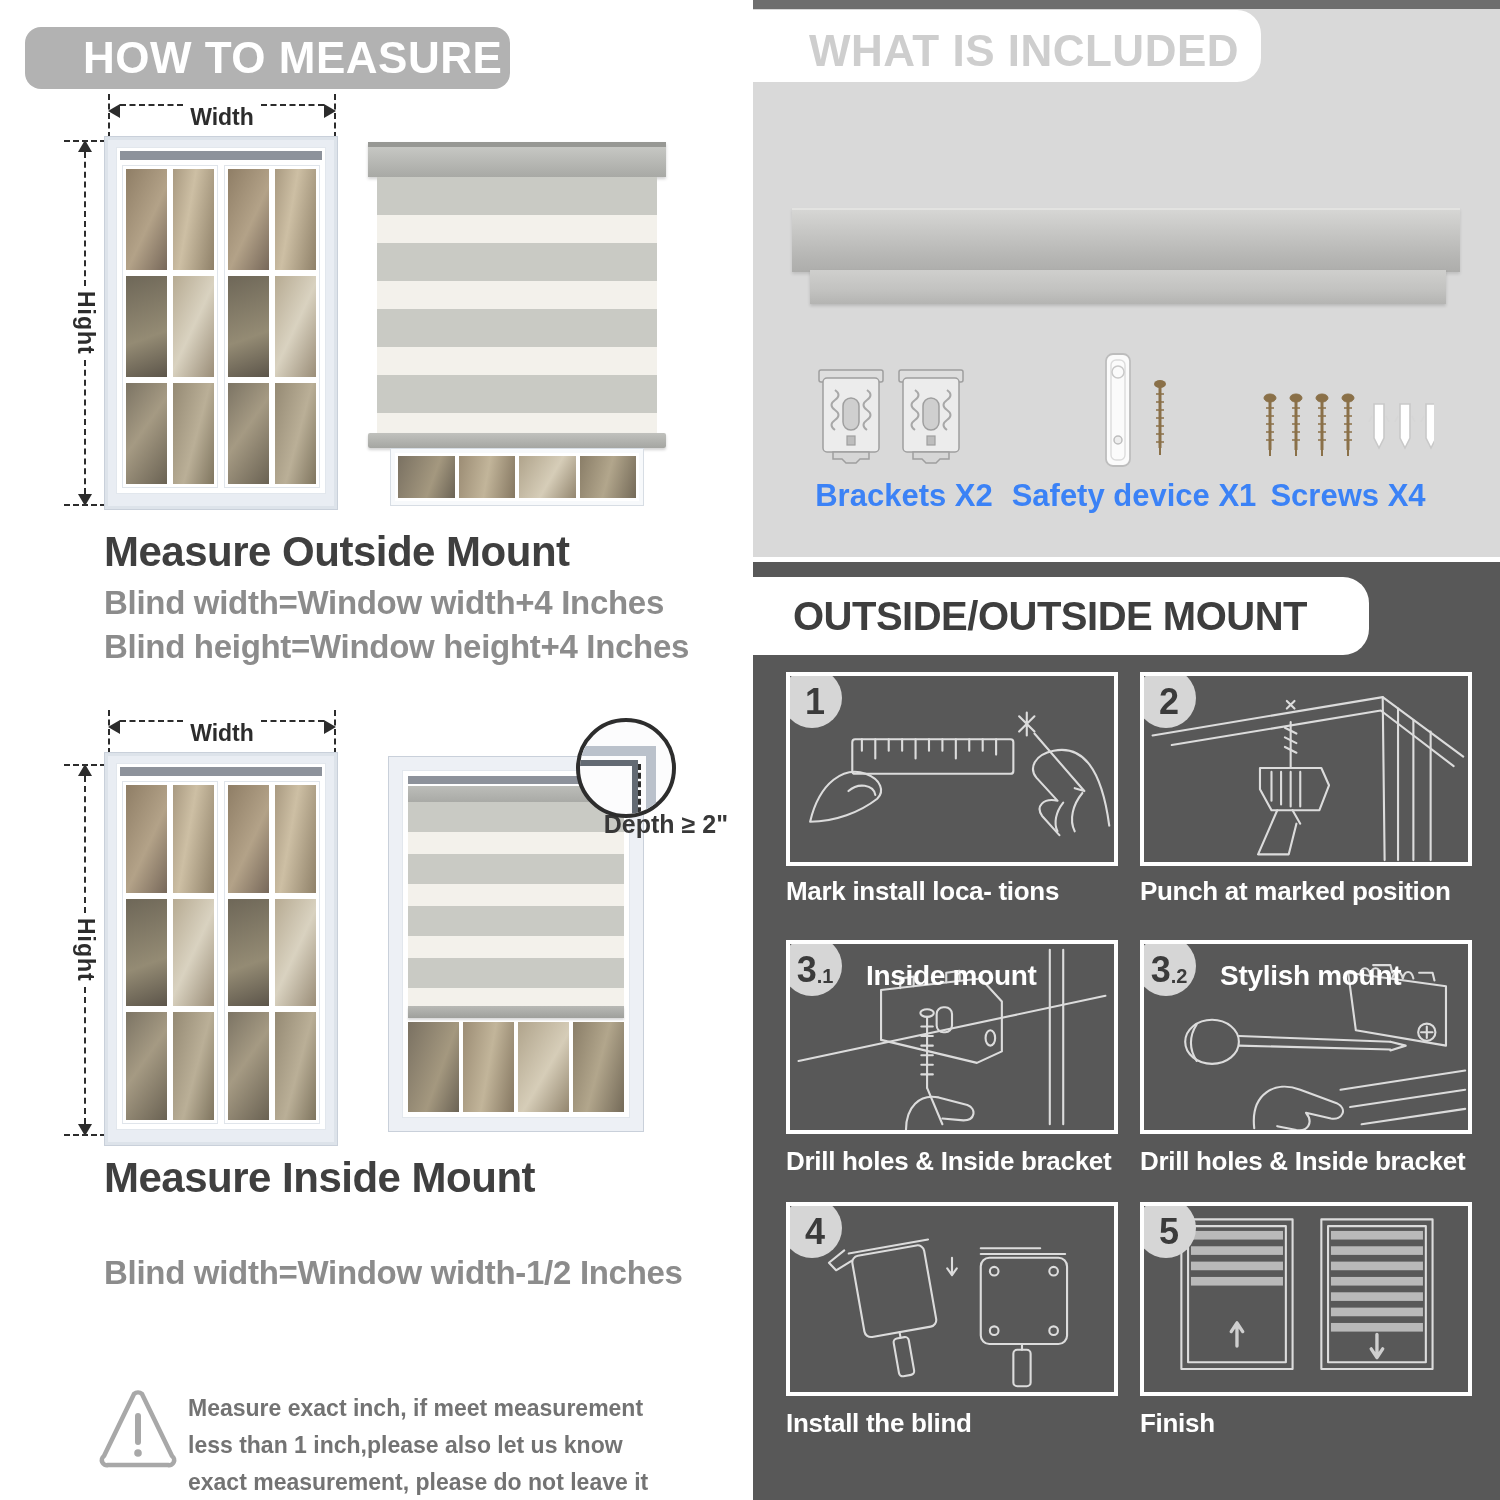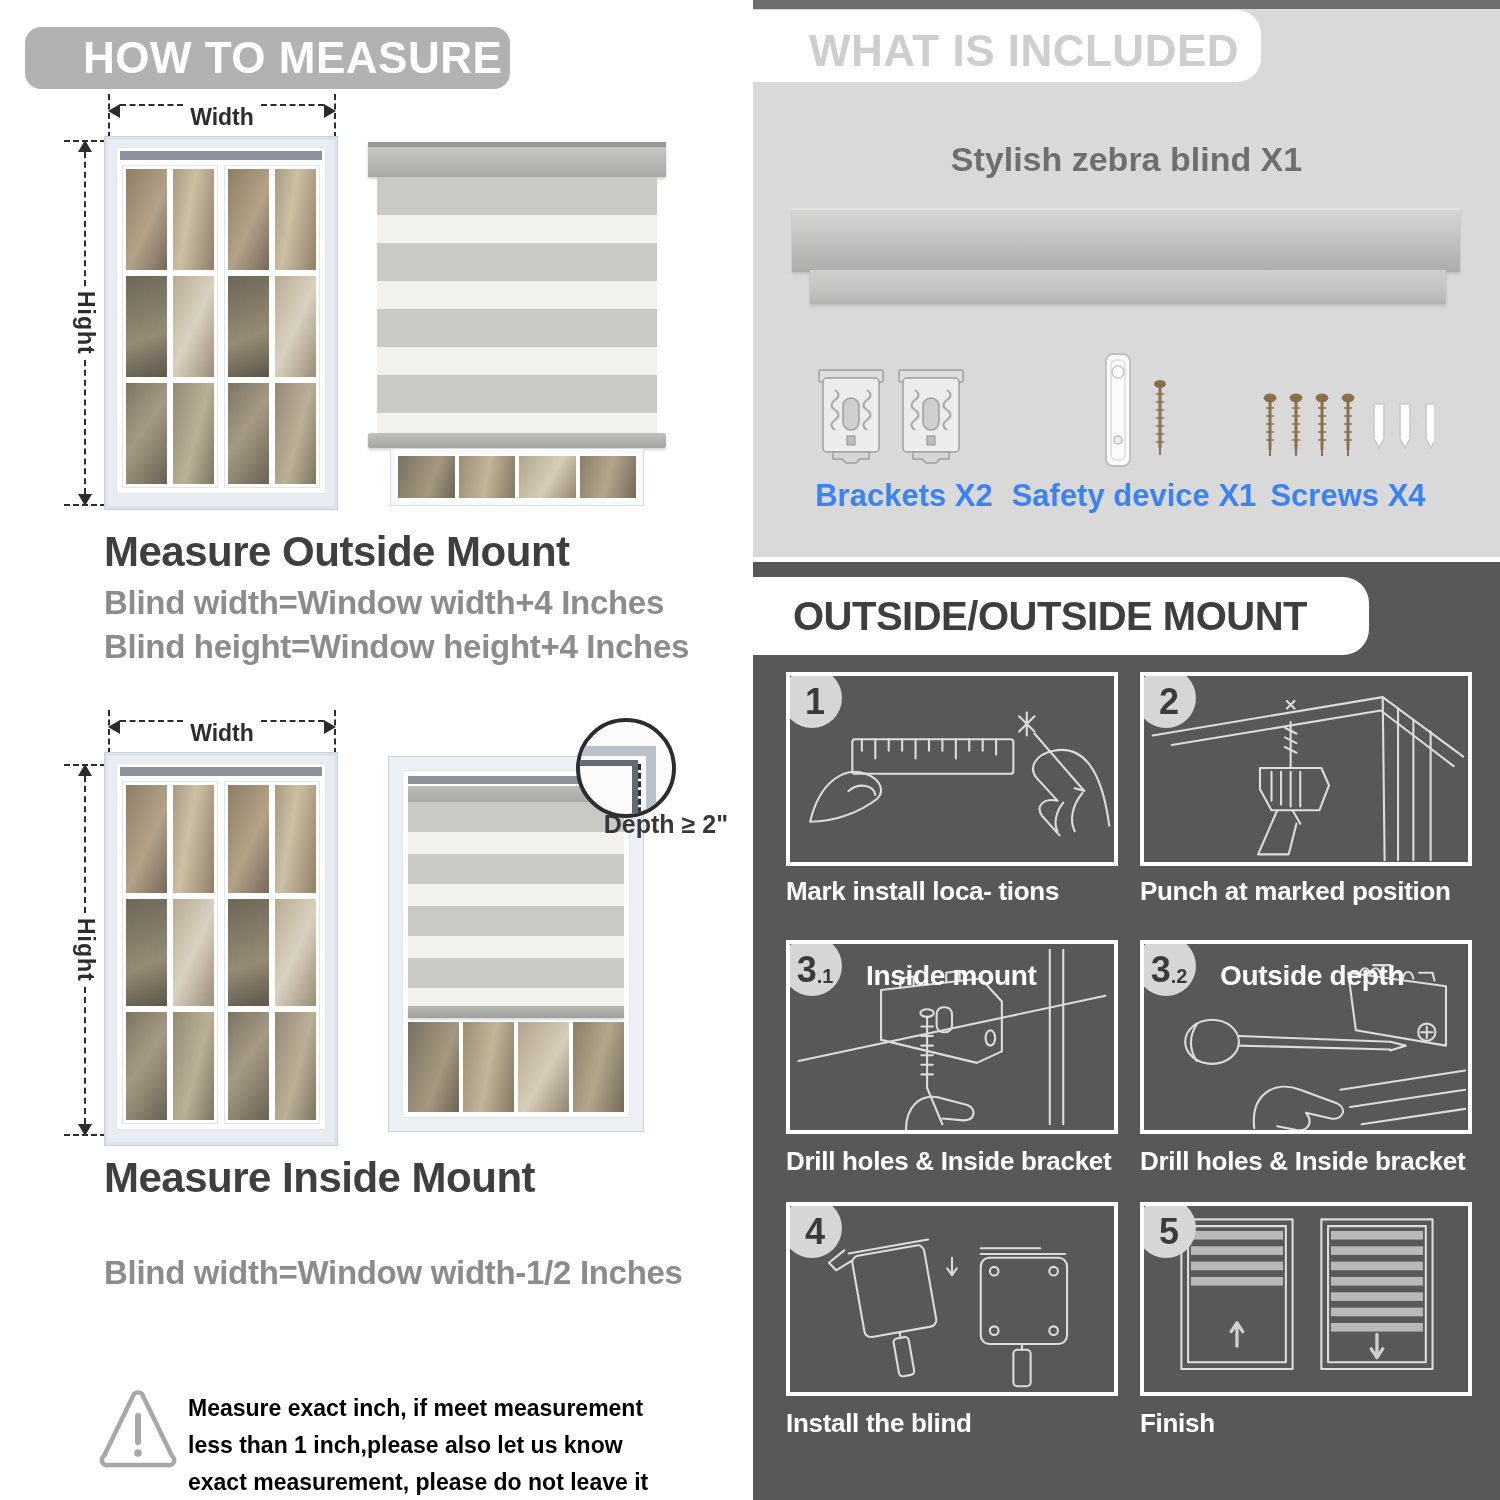--- a/index.html
+++ b/index.html
@@ -16,21 +16,21 @@
             border-radius:0 24px 24px 0;color:#cecece;font-weight:bold;font-size:44px;line-height:82px;
             padding-left:56px;letter-spacing:.5px;box-sizing:border-box;}
   .hdr-mount{position:absolute;left:753px;top:577px;width:616px;height:78px;background:#fff;
             border-radius:0 26px 26px 0;color:#3e3e3e;font-weight:bold;font-size:40px;line-height:78px;
             padding-left:40px;letter-spacing:-.5px;box-sizing:border-box;z-index:3;}
 
   
   .title{position:absolute;margin:0;font-size:42px;font-weight:bold;color:#3f3f3f;letter-spacing:-.5px;}
   .formula{position:absolute;margin:0;font-size:33px;font-weight:bold;color:#8c8c8c;letter-spacing:-.3px;}
   .warn-text{position:absolute;left:188px;top:1390px;width:478px;margin:0;font-size:23px;
-             font-weight:bold;color:#000000;line-height:37px;}
+             font-weight:bold;color:#737373;line-height:37px;}
   .depth-label{position:absolute;left:540px;top:810px;width:188px;text-align:right;font-size:25px;
              font-weight:bold;color:#383838;}
 
   
   .harrow{position:absolute;display:flex;align-items:flex-start;height:24px;}
   .hdash{flex:1;height:0;border-top:2px dashed #2c2c2c;}
   .hlabel{font-size:23px;font-weight:bold;color:#2c2c2c;padding:0 7px;white-space:nowrap;}
   .ah{width:0;height:0;border:7px solid transparent;}
   .ah.al{border-right:12px solid #2c2c2c;border-left:0;}
   .ah.ar{border-left:12px solid #2c2c2c;border-right:0;}
@@ -273,21 +273,20 @@
     <circle cx="40" cy="69" r="3.8" fill="#a8a8a8"></circle>
   </svg>
   <p class="warn-text">Measure exact inch, if meet measurement less than 1 inch,please also let us know exact measurement, please do not leave it</p>
 
   <div class="panel-light"></div>
   <div class="top-strip-dark"></div>
   <div class="hdr-included">
     <span>WHAT IS INCLUDED</span>
   </div>
 
-  <div class="blind-label">Stylish zebra blind X1</div>
   <i class="bar-main abs"></i>
   <i class="bar-lip abs"></i>
 
   <svg class="abs" style="left:816px;top:366px;" width="70" height="100" viewBox="0 0 70 100">
     <rect x="3" y="4" width="64" height="12" rx="2" fill="#dedede" stroke="#9f9f9f" stroke-width="1.5"></rect>
     <rect x="7" y="12" width="56" height="74" rx="4" fill="#ececec" stroke="#9f9f9f" stroke-width="1.5"></rect>
     <path d="M19,24 q7,5 0,10 q-7,5 0,10 q7,5 0,10 q-7,5 0,10" fill="none" stroke="#a8a8a8" stroke-width="2"></path>
     <path d="M51,24 q7,5 0,10 q-7,5 0,10 q7,5 0,10 q-7,5 0,10" fill="none" stroke="#a8a8a8" stroke-width="2"></path>
     <rect x="27" y="32" width="16" height="32" rx="8" fill="#cfcfcf" stroke="#9f9f9f" stroke-width="1.5"></rect>
     <path d="M17,86 h36 v7 h-9 l-4,4 h-10 l-4,-4 h-9 z" fill="#d6d6d6" stroke="#9f9f9f" stroke-width="1.5"></path>
@@ -438,21 +437,21 @@
         <ellipse cx="68" cy="102" rx="28" ry="23"></ellipse>
         <path d="M52,84 c-8,12 -8,26 0,38"></path>
         <path d="M112,192 c-4,-36 22,-50 48,-40 l38,14 c12,6 6,18 -6,16 l-26,-6 c8,10 2,20 -10,18 l-20,-4"></path>
         <path d="M202,152 L332,132 M212,170 L332,152 M224,188 L332,172"></path>
       </g>
     </svg>
     <div class="badge">
       <span class="bnum">3</span>
         <span class="bsub">.2</span>
     </div>
-    <span class="step-title">Outside depth</span>
+    <span class="step-title">Stylish mount</span>
   </div>
   <p class="caption" style="left:1140px;top:1146px;">Drill holes &amp;  Inside bracket</p>
 
   <div class="step" style="left:786px;top:1202px;">
     <svg class="art" viewBox="0 0 332 194">
       <g class="lineart">
         <g transform="rotate(-10 105 90)">
           <path d="M66,42 h84 M62,38 l-18,10 6,9 18,-7"></path>
           <rect x="68" y="46" width="76" height="86" rx="7"></rect>
           <rect x="96" y="138" width="16" height="40" rx="4"></rect>

